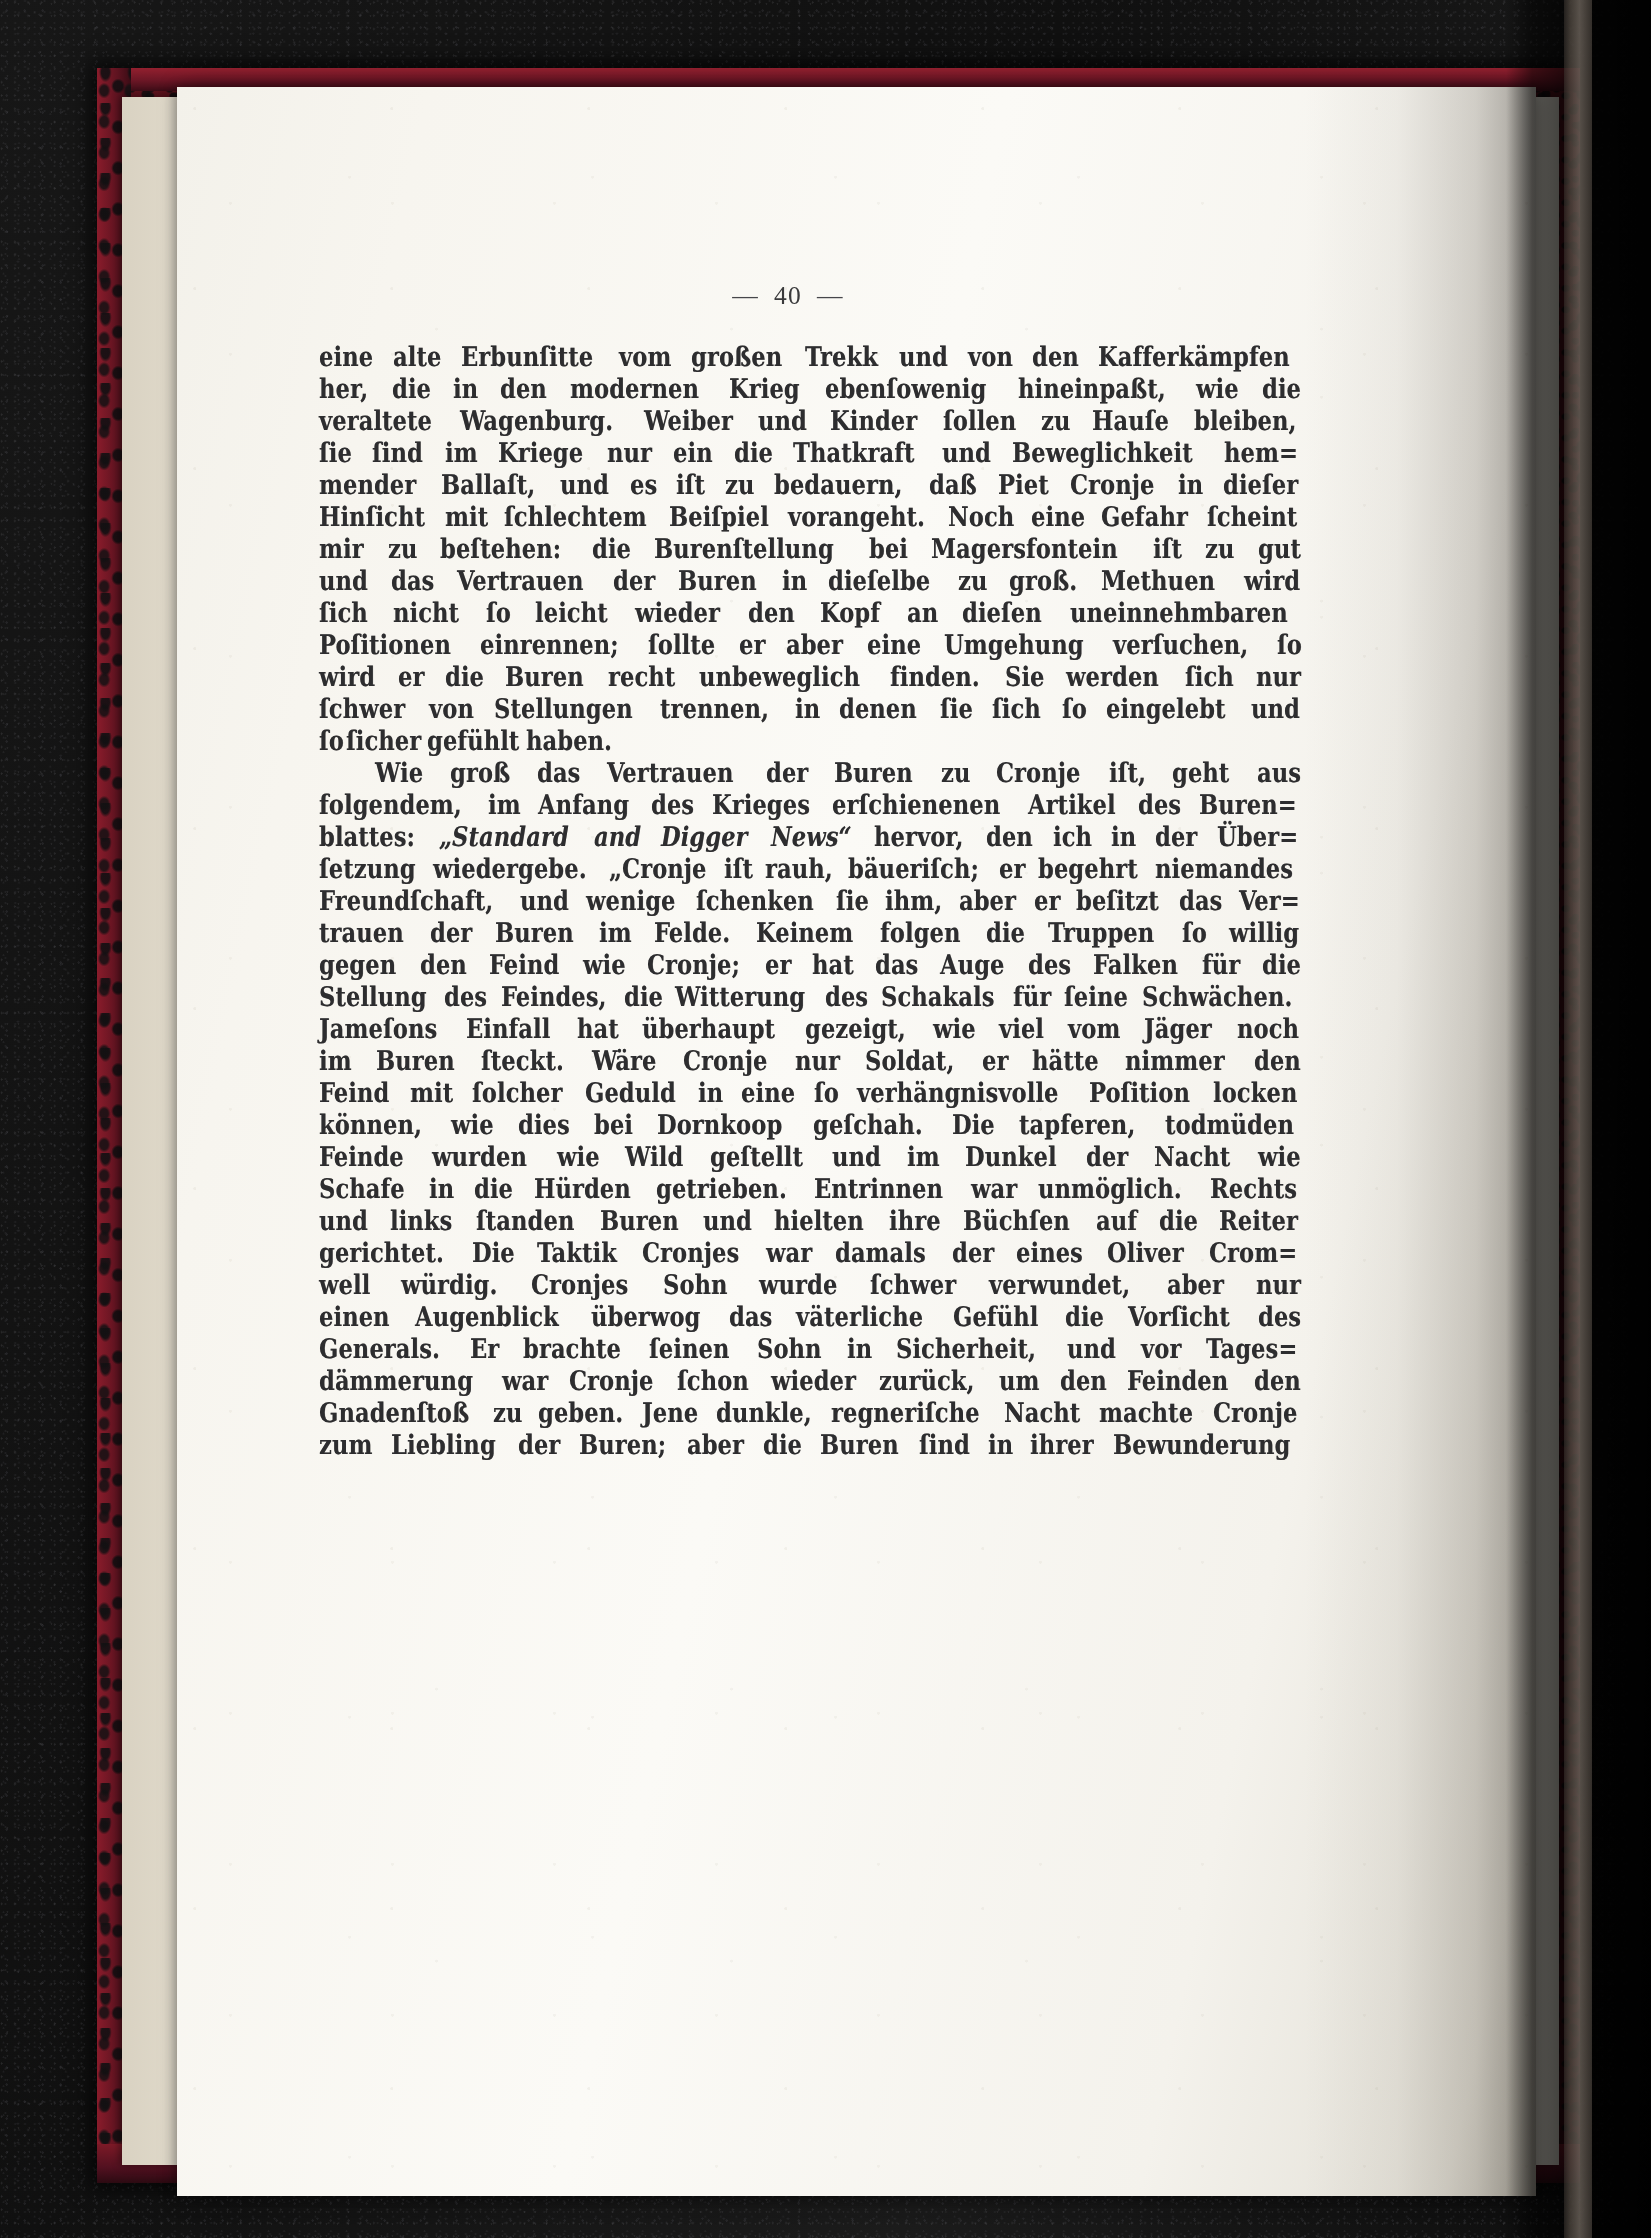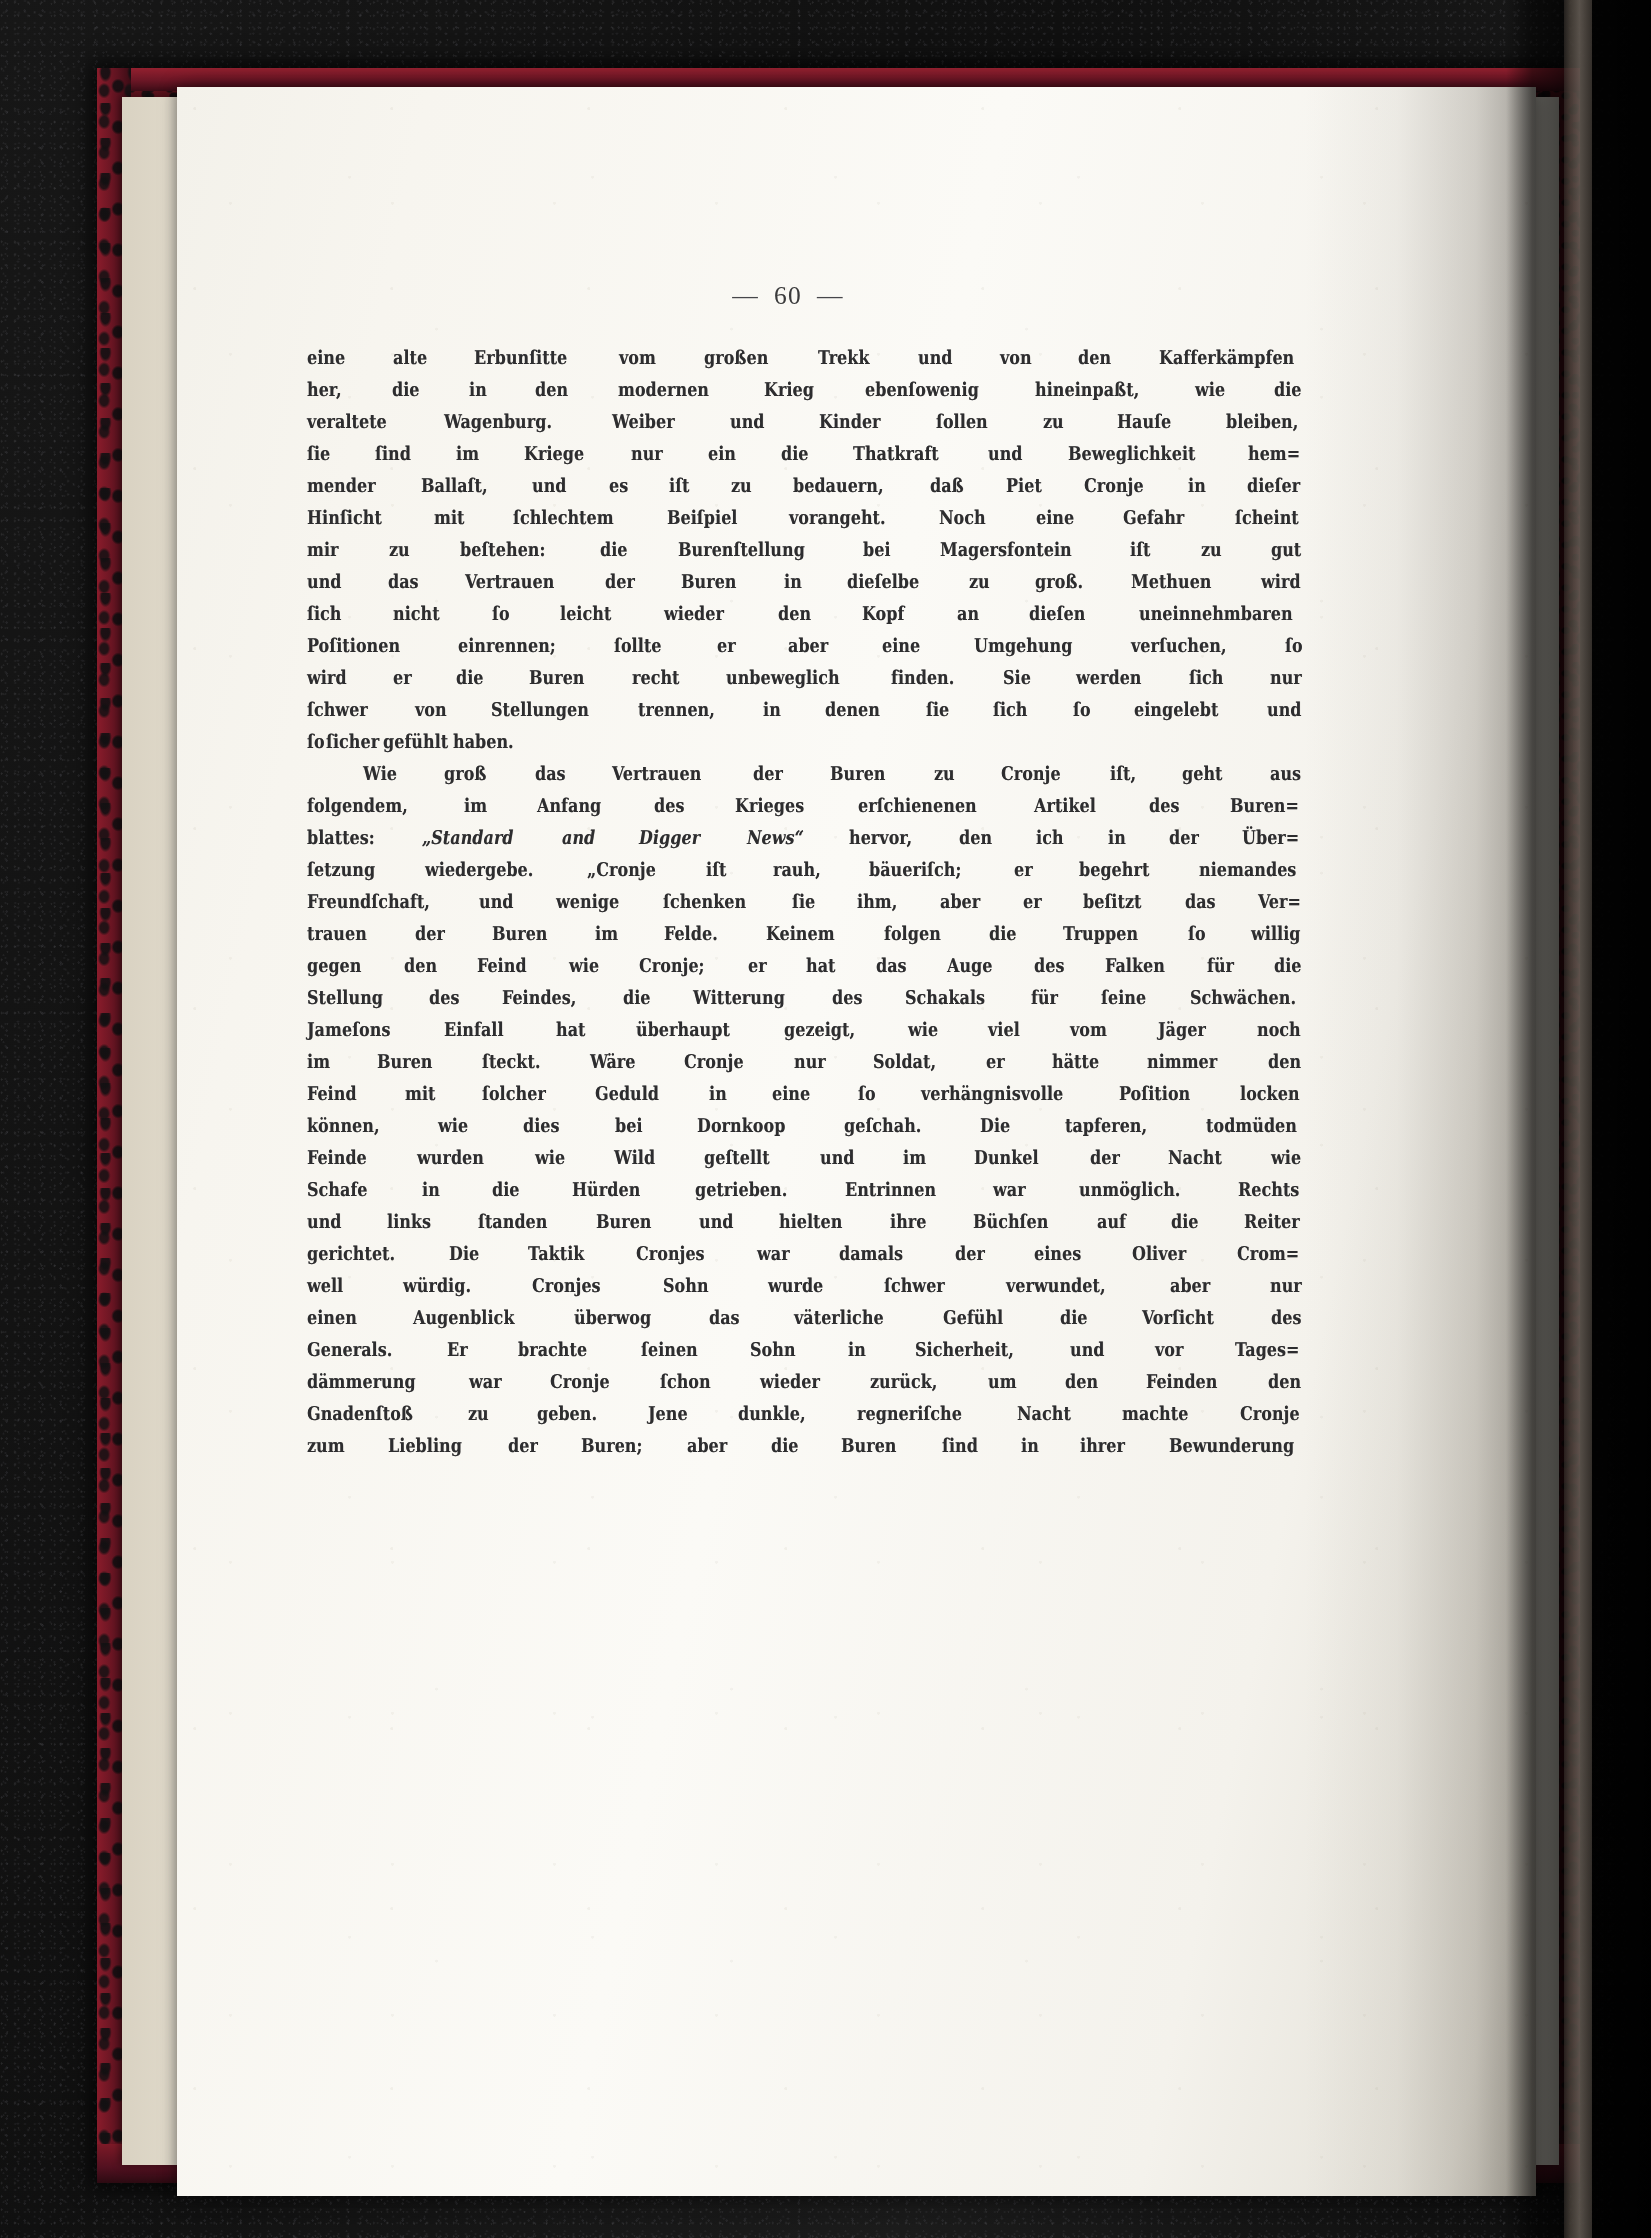--- a/index.html
+++ b/index.html
@@ -134,25 +134,26 @@
   .para {
     margin: 0;
     padding: 0;
   }
   .para + .para { margin-top: 0; }
 
   .line {
     display: flex;
     height: 32px;
     align-items: baseline;
-    font-size: 19px;
+    font-size: 27px;
     line-height: 32px;
     color: #2d2d2f;
     white-space: pre;
     text-rendering: geometricPrecision;
+    margin-left: 12px;
   }
   
   .line.justify {
     justify-content: space-between;
   }
   .line.last {
     justify-content: flex-start;
   }
   .line .w { display: inline-block; }
   .line.indent { padding-left: 56px; }
@@ -207,21 +208,21 @@
 
 <div id="leaf"></div>
 <div id="leaf-curve"></div>
 
 <div id="gutter-shadow"></div>
 <div id="facing-page-edge"></div>
 
 <div id="typeblock">
 
   <div class="folio">
-    <span class="dash">—</span><span class="num">60</span><span class="dash">—</span>
+    <span class="dash">—</span><span class="num">40</span><span class="dash">—</span>
   </div>
 
   <div id="body-text">
       <div class="para">
         <div class="line justify"><span class="w fr">eine</span><span class="w fr">alte</span><span class="w fr">Erbunſitte</span><span class="w fr">vom</span><span class="w fr">großen</span><span class="w fr">Trekk</span><span class="w fr">und</span><span class="w fr">von</span><span class="w fr">den</span><span class="w fr">Kafferkämpfen</span></div>
         <div class="line justify"><span class="w fr">her,</span><span class="w fr">die</span><span class="w fr">in</span><span class="w fr">den</span><span class="w fr">modernen</span><span class="w fr">Krieg</span><span class="w fr">ebenſowenig</span><span class="w fr">hineinpaßt,</span><span class="w fr">wie</span><span class="w fr">die</span></div>
         <div class="line justify"><span class="w fr">veraltete</span><span class="w fr">Wagenburg.</span><span class="w fr">Weiber</span><span class="w fr">und</span><span class="w fr">Kinder</span><span class="w fr">ſollen</span><span class="w fr">zu</span><span class="w fr">Hauſe</span><span class="w fr">bleiben,</span></div>
         <div class="line justify"><span class="w fr">ſie</span><span class="w fr">ſind</span><span class="w fr">im</span><span class="w fr">Kriege</span><span class="w fr">nur</span><span class="w fr">ein</span><span class="w fr">die</span><span class="w fr">Thatkraft</span><span class="w fr">und</span><span class="w fr">Beweglichkeit</span><span class="w fr">hem=</span></div>
         <div class="line justify"><span class="w fr">mender</span><span class="w fr">Ballaſt,</span><span class="w fr">und</span><span class="w fr">es</span><span class="w fr">iſt</span><span class="w fr">zu</span><span class="w fr">bedauern,</span><span class="w fr">daß</span><span class="w fr">Piet</span><span class="w fr">Cronje</span><span class="w fr">in</span><span class="w fr">dieſer</span></div>
         <div class="line justify"><span class="w fr">Hinſicht</span><span class="w fr">mit</span><span class="w fr">ſchlechtem</span><span class="w fr">Beiſpiel</span><span class="w fr">vorangeht.</span><span class="w fr">Noch</span><span class="w fr">eine</span><span class="w fr">Gefahr</span><span class="w fr">ſcheint</span></div>

